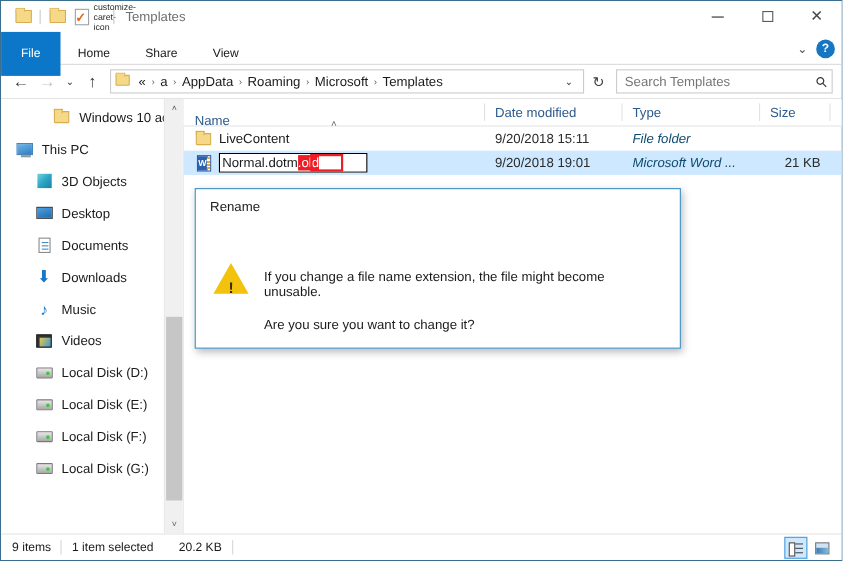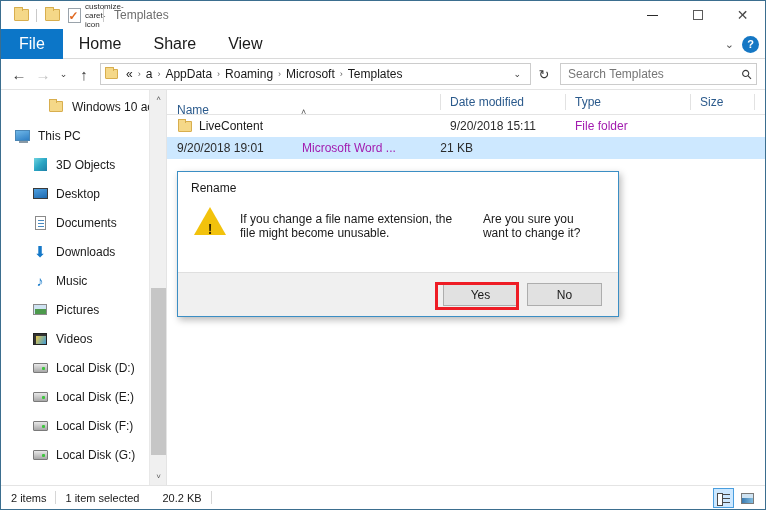--- a/index.html
+++ b/index.html
@@ -72,22 +72,22 @@
   
   .ribbon {
     height: 30px; flex: 0 0 30px;
     display: flex; align-items: stretch;
     background: #ffffff;
     border-bottom: 1px solid #dadada;
     position: relative;
   }
   .tab {
     display: flex; align-items: center; justify-content: center;
-    padding: 0 16px; font-size: 16px; color: #1a1a1a;
-    height: 30px;
+    padding: 0 16px; font-size: 11px; color: #1a1a1a;
+    height: 40px;
   }
   .tab.file { background: #0c76c8; color: #ffffff; padding: 0 18px; }
   .ribbon-right {
     position: absolute; right: 6px; top: 0; height: 30px;
     display: flex; align-items: center; gap: 8px;
   }
   .chev-down { font-size: 11px; color: #555; }
   .help-circle {
     width: 17px; height: 17px; border-radius: 50%;
     background: #1577c4; color: #fff;
@@ -275,21 +275,21 @@
   }
   .rows { flex: 1 1 auto; position: relative; }
   .row {
     height: 22px; display: flex; align-items: center;
     font-size: 12px; color: #1a1a1a;
   }
   .row.selected { background: #cde8ff; }
   .cell { padding-left: 10px; overflow: hidden; white-space: nowrap; }
   .cell-name { width: 273px; flex: 0 0 273px; display: flex; align-items: center; }
   .cell-date { width: 125px; flex: 0 0 125px; color: #2b2b2b; }
-  .cell-type { width: 125px; flex: 0 0 125px; color: #a21caf; }
+  .cell-type { width: 125px; flex: 0 0 125px; color: #0c4a6e; font-style: italic; }
   .cell-size { width: 64px; flex: 0 0 64px; text-align: right; padding-right: 8px; padding-left: 0; color: #2b2b2b; }
   .row-ico { width: 16px; height: 16px; margin-right: 6px; flex: 0 0 16px; display: flex; align-items: center; justify-content: center; }
   .ico-word {
     width: 13px; height: 15px; position: relative;
     background: #ffffff; border: 1px solid #2a5fa8;
   }
   .ico-word::before {
     content: "W"; position: absolute; left: 0; top: 0;
     width: 9px; height: 13px; background: #2b5fb0; color: #fff;
     font-size: 8px; font-weight: bold; line-height: 13px; text-align: center;
@@ -317,20 +317,21 @@
 
   
   .dialog {
     position: absolute; left: 176px; top: 170px;
     width: 442px; height: 146px;
     background: #ffffff;
     border: 1px solid #3b8ec4;
     box-shadow: 2px 3px 7px rgba(0,0,0,0.28);
     display: flex; flex-direction: column;
     z-index: 50;
+    gap: 32px;
   }
   .dlg-title {
     font-size: 12px; color: #1a1a1a;
     padding: 9px 0 0 13px;
   }
   .dlg-body { flex: 1 1 auto; display: flex; padding: 12px 16px 0 16px; }
   .warn-ico {
     width: 32px; height: 30px; flex: 0 0 32px; position: relative; margin-right: 14px;
   }
   .tri {
@@ -338,21 +339,21 @@
     border-left: 16px solid transparent;
     border-right: 16px solid transparent;
     border-bottom: 28px solid #f2c20c;
   }
   .tri-in {
     position: absolute; left: 0; top: 0; width: 32px; height: 30px;
     display: flex; align-items: flex-end; justify-content: center;
     font-size: 14px; font-weight: bold; color: #3a2a00;
     line-height: 14px; padding-bottom: 1px;
   }
-  .dlg-msgs { display: flex; gap: 16px; padding-top: 5px; }
+  .dlg-msgs { display: flex; flex-direction: column; gap: 16px; padding-top: 5px; }
   .dlg-line { font-size: 12px; color: #1a1a1a; }
   .dlg-footer {
     height: 44px; flex: 0 0 44px;
     background: #f0f0f0; border-top: 1px solid #dfdfdf;
     display: flex; align-items: center; justify-content: flex-end;
     padding-right: 16px; gap: 9px; position: relative;
   }
   .dlg-btn {
     width: 75px; height: 23px;
     background: #e1e1e1; border: 1px solid #adadad;
@@ -520,26 +521,20 @@
           <span>Downloads</span>
         </div>
         <div class="nav-item indent1">
           <span class="nav-ico">
               <span class="ico-music">♪</span>
             </span>
           <span>Music</span>
         </div>
         <div class="nav-item indent1">
           <span class="nav-ico">
-              <span class="ico-pic"></span>
-            </span>
-          <span>Pictures</span>
-        </div>
-        <div class="nav-item indent1">
-          <span class="nav-ico">
               <span class="ico-vid"></span>
             </span>
           <span>Videos</span>
         </div>
         <div class="nav-item indent1">
           <span class="nav-ico">
               <span class="ico-disk"></span>
             </span>
           <span>Local Disk (D:)</span>
         </div>
@@ -593,30 +588,42 @@
             <span class="row-ico">
                 <span class="ico-folder"></span>
               </span>
             <span>LiveContent</span>
           </div>
           <div class="cell cell-date">9/20/2018 15:11</div>
           <div class="cell cell-type">File folder</div>
           <div class="cell cell-size"></div>
         </div>
         <div class="row selected">
+          <div class="cell cell-name">
+            <span class="row-ico">
+                <span class="ico-word"></span>
+              </span>
+            <span class="rename-wrap">
+              <span class="rename-input">
+                  <span>Normal.dotm</span>
+                  <span class="sel-ext" style="background: rgb(238, 28, 37); color: rgb(255, 255, 255);">.old</span>
+                </span>
+              <span class="annot-ext" style="border-color: rgb(238, 28, 37);"></span>
+            </span>
+          </div>
           <div class="cell cell-date">9/20/2018 19:01</div>
           <div class="cell cell-type">Microsoft Word ...</div>
           <div class="cell cell-size">21 KB</div>
         </div>
       </div>
     </div>
   </div>
 
   <div class="statusbar">
-    <span class="st-text">2 items</span>
+    <span class="st-text">9 items</span>
     <span class="st-sep"></span>
     <span class="st-text">1 item selected</span>
     <span class="st-text" style="margin-left:23px;">20.2 KB</span>
     <span class="st-sep"></span>
     <div class="view-btns">
       <div class="view-btn active">
           <span class="vb-details"></span>
         </div>
       <div class="view-btn">
           <span class="vb-large"></span>
@@ -629,20 +636,15 @@
     <div class="dlg-body">
       <div class="warn-ico">
         <div class="tri"></div>
         <div class="tri-in">!</div>
       </div>
       <div class="dlg-msgs">
         <div class="dlg-line">If you change a file name extension, the file might become unusable.</div>
         <div class="dlg-line">Are you sure you want to change it?</div>
       </div>
     </div>
-    <div class="dlg-footer">
-      <div class="dlg-btn">Yes</div>
-      <div class="dlg-btn">No</div>
-      <div class="annot-yes" style="border-color: rgb(238, 28, 37);"></div>
-    </div>
   </div>
 
 </div>
 
 </body></html>

